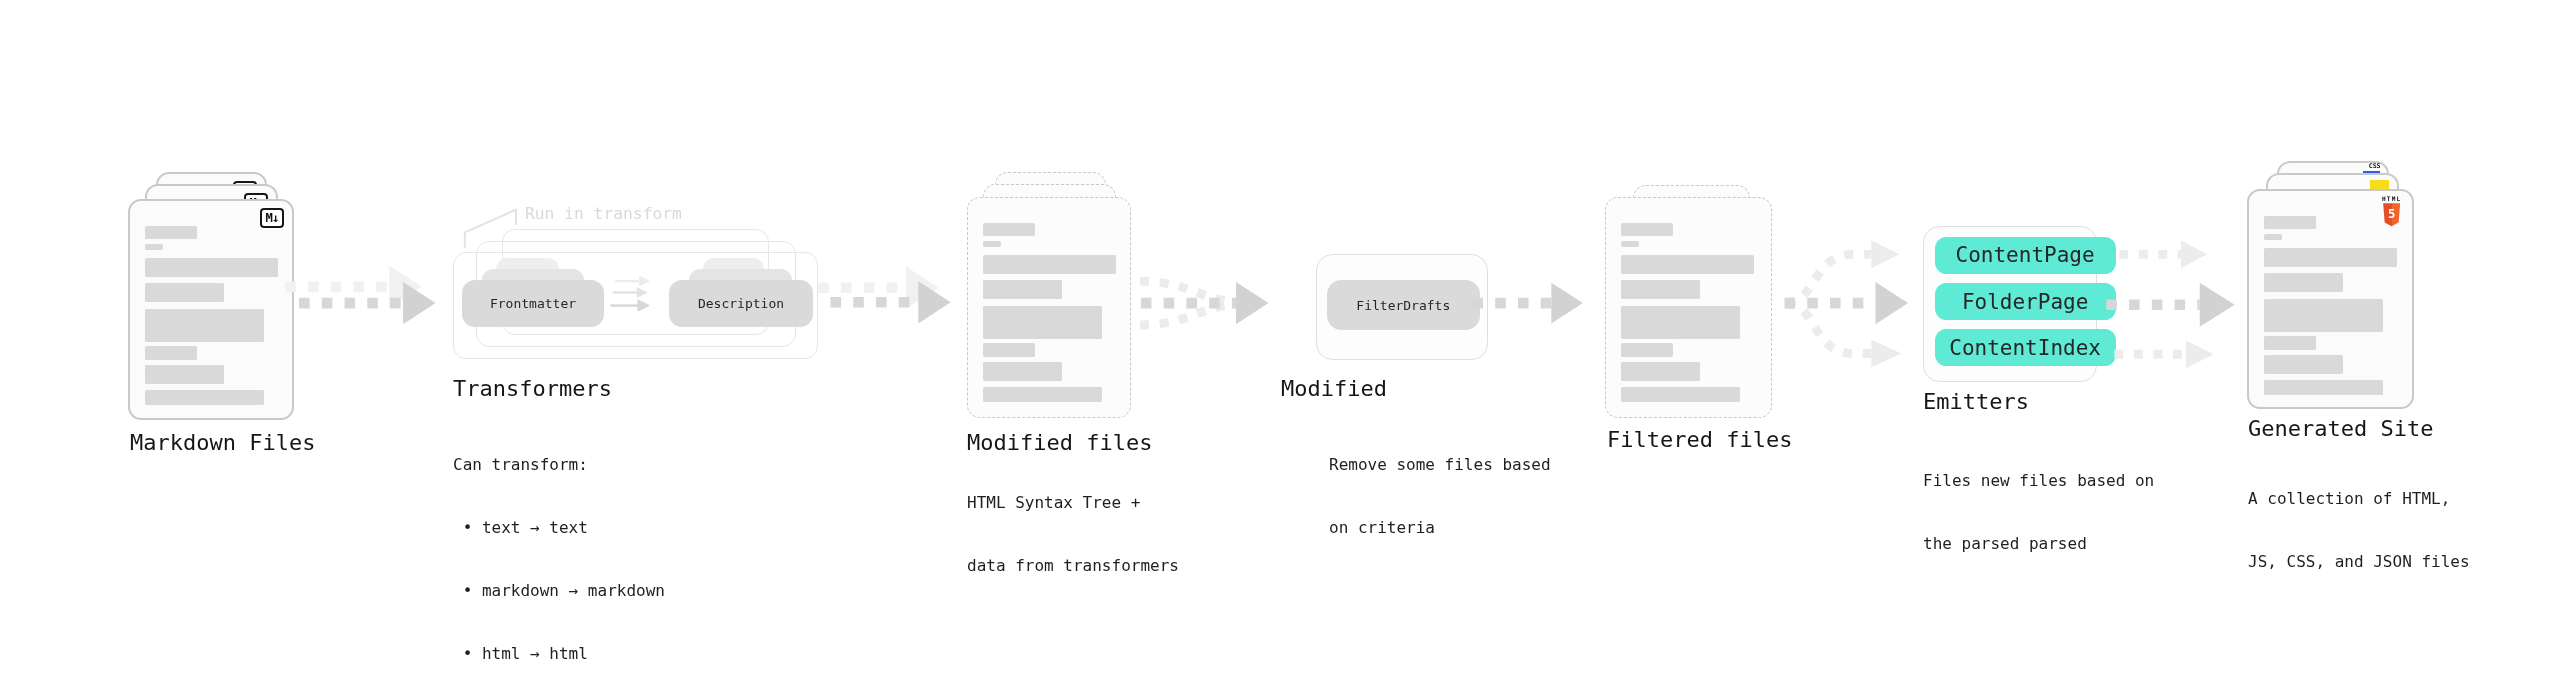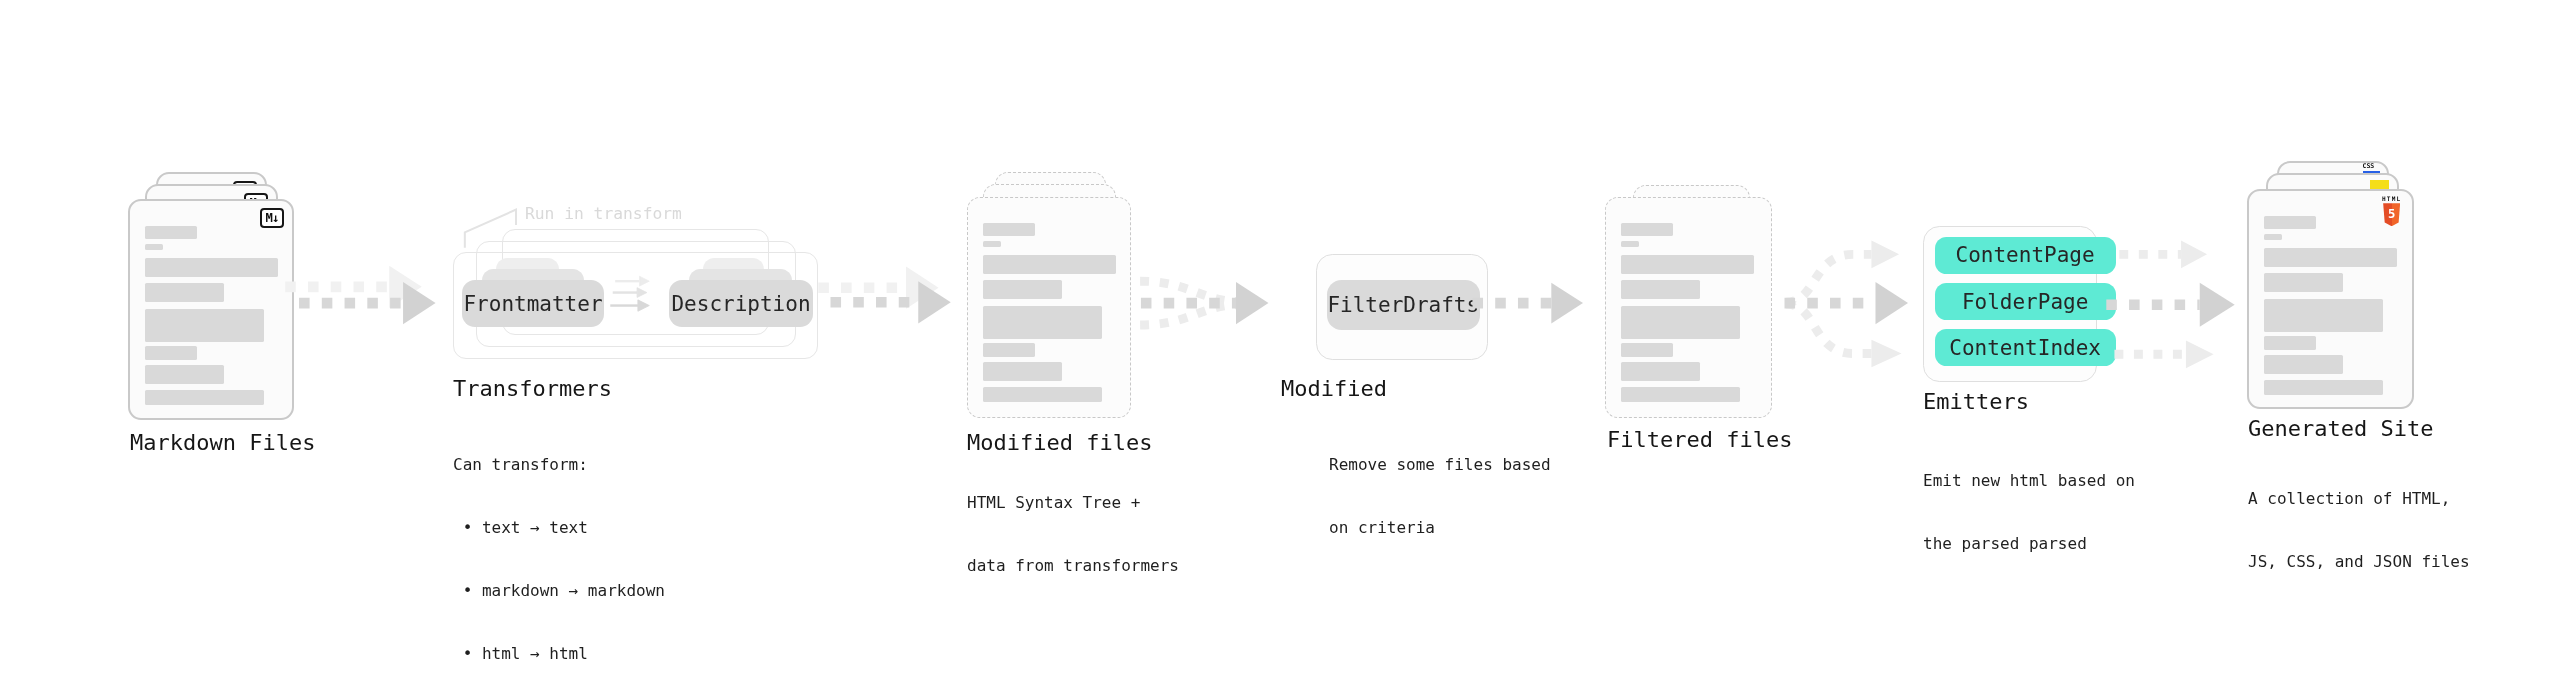--- a/index.html
+++ b/index.html
@@ -9,35 +9,35 @@
   
   .fcard{position:absolute;border-radius:13px;background:#fbfbfb;border:2px solid #c9c9c9}
   .fcard.dashed{border:1.6px dashed #c8c8c8;background:#fcfcfc}
   .doc-bars{position:absolute;left:15.4px;top:23px;right:9.8px;bottom:0}
   .bar{position:absolute;left:0;background:#d9d9d9;border-radius:1.6px}
 
   
   .mdicon{position:absolute;top:6.5px;right:8.1px;border:2px solid #161616;border-radius:4.1px;
           background:#fff;color:#111;font-weight:bold;font-size:12.2px;line-height:1;
           padding:2.4px 3.3px 1.6px;letter-spacing:-0.8px;white-space:nowrap}
-  .cssbadge{position:absolute;top:1px;right:6.5px;width:18px;text-align:left}
+  .cssbadge{position:absolute;top:1px;right:6.5px;width:18px;text-align:right}
   .cssbadge .w{font-size:6.5px;font-weight:bold;color:#111;line-height:5.7px;letter-spacing:0}
   .cssbadge .u{height:2.8px;width:16.3px;margin:0.8px auto 0;background:#2760e6}
   .jsbadge{position:absolute;top:4.9px;right:8.1px;width:18.7px;height:10.6px;background:#f5de19}
   .h5badge{position:absolute;top:4.9px;right:10.6px;width:19.5px;text-align:center}
   .h5badge .w{font-size:6.1px;font-weight:bold;letter-spacing:1.2px;color:#111;line-height:6.5px}
   .h5shield{width:17px;height:23px;margin:0.8px auto 0;color:#fff;font-size:12.2px;font-weight:bold;
             line-height:23px;text-align:center;
             background:linear-gradient(90deg,#e44d26 50%,#f16529 50%);
             clip-path:polygon(0 0,100% 0,91% 84%,50% 100%,9% 84%)}
 
   
   .tbox{position:absolute;border:1.6px solid #e6e6e6;border-radius:13px;background:transparent}
   .pill{position:absolute;background:#dadada;border-radius:13px;display:flex;align-items:center;
-        justify-content:center;color:#262626;font-size:21px;white-space:nowrap}
+        justify-content:center;color:#262626;font-size:13px;white-space:nowrap}
   .pillg{position:absolute;border-radius:11.4px}
   .g1{background:#e4e4e4}.g2{background:#eeeeee}
 
   
   .panel{position:absolute;background:#fdfdfd;border:1.6px solid #dfdfdf;border-radius:16.3px}
   .epill{position:absolute;left:10.6px;width:181px;height:37px;background:#5eead4;border-radius:11.4px;
          display:flex;align-items:center;justify-content:center;color:#262626;font-size:21px}
 
   
   .t{position:absolute;font-size:22px;font-weight:500;color:#161616;white-space:pre}
@@ -156,21 +156,21 @@
   </div>
 
   <div class="stage">
     <div class="panel" style="left:1923px;top:226px;width:174px;height:156px">
       <div class="epill" style="top:9.8px">ContentPage</div>
       <div class="epill" style="top:56px">FolderPage</div>
       <div class="epill" style="top:102px">ContentIndex</div>
     </div>
     <div class="t" style="left:1923px;top:389px">Emitters</div>
     <div class="d" style="left:1923px;top:428px">
-      <div>Emit new html based on</div>
+      <div>Files new files based on</div>
       <div>the parsed parsed</div>
     </div>
   </div>
 
   <div class="stage">
     <div class="fcard" style="left:2277px;top:161px;width:112px;height:221px">
       <div class="cssbadge">
         <div class="w">CSS</div>
         <div class="u"></div>
       </div>

